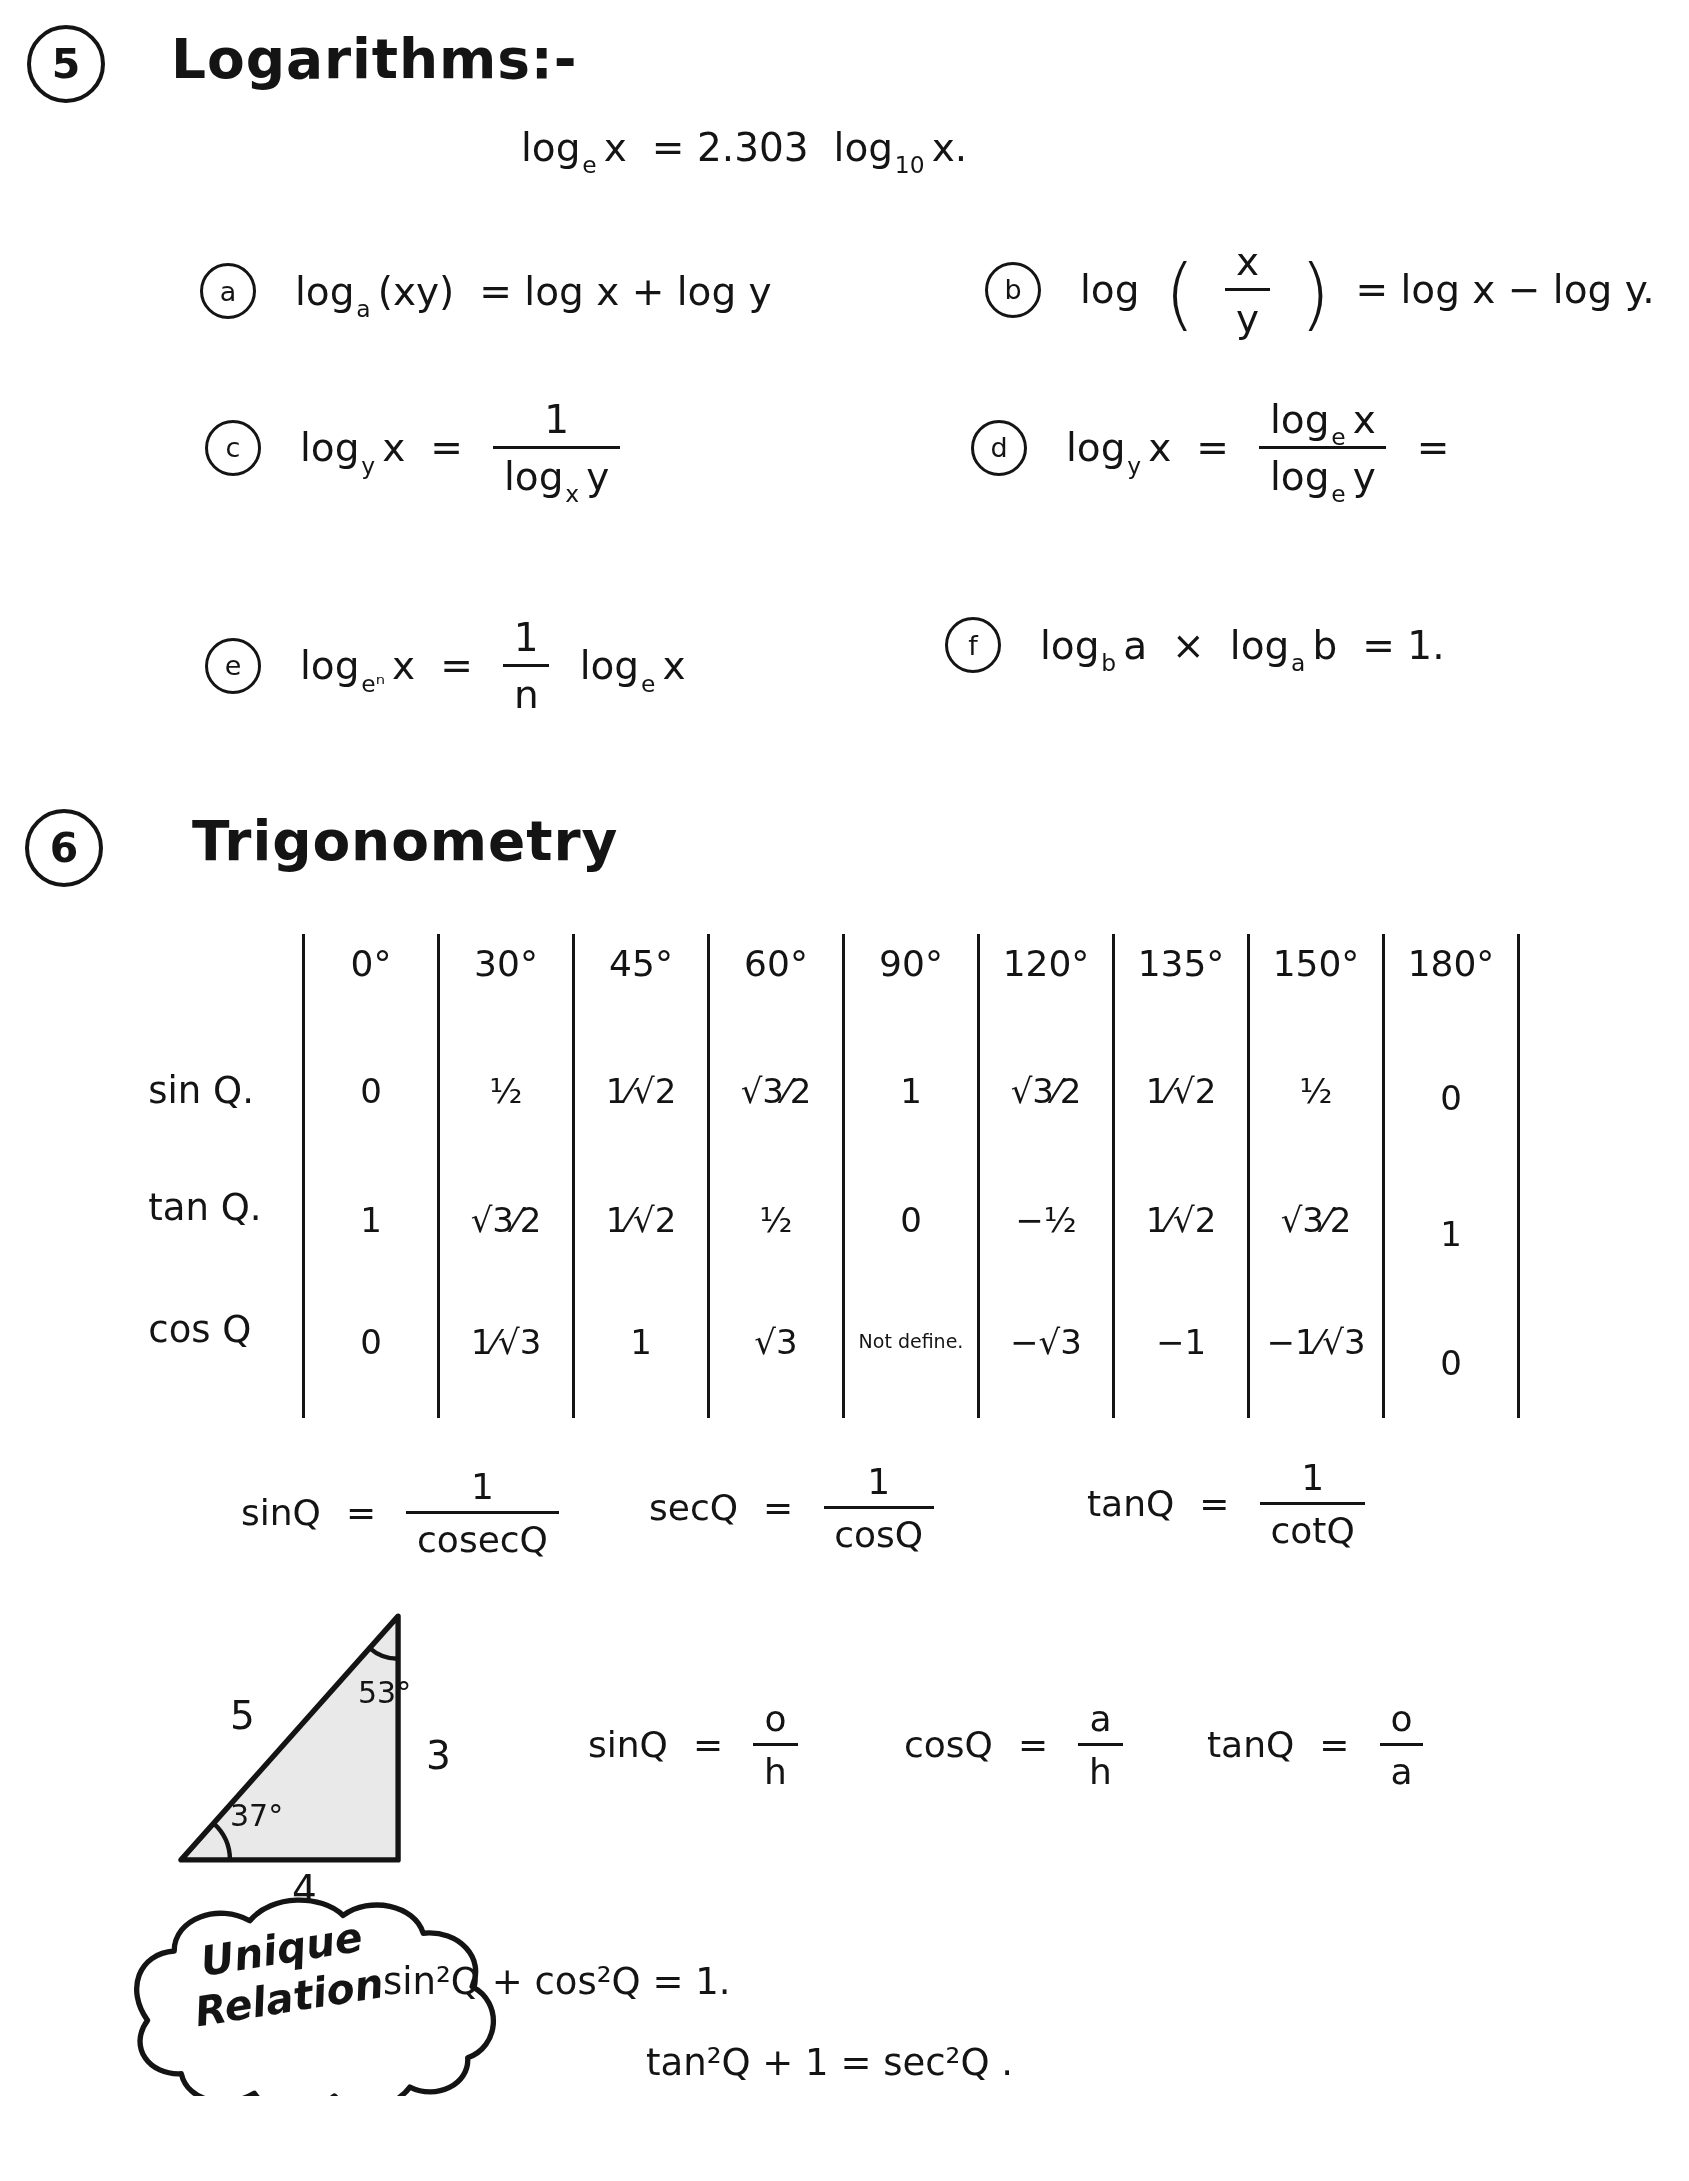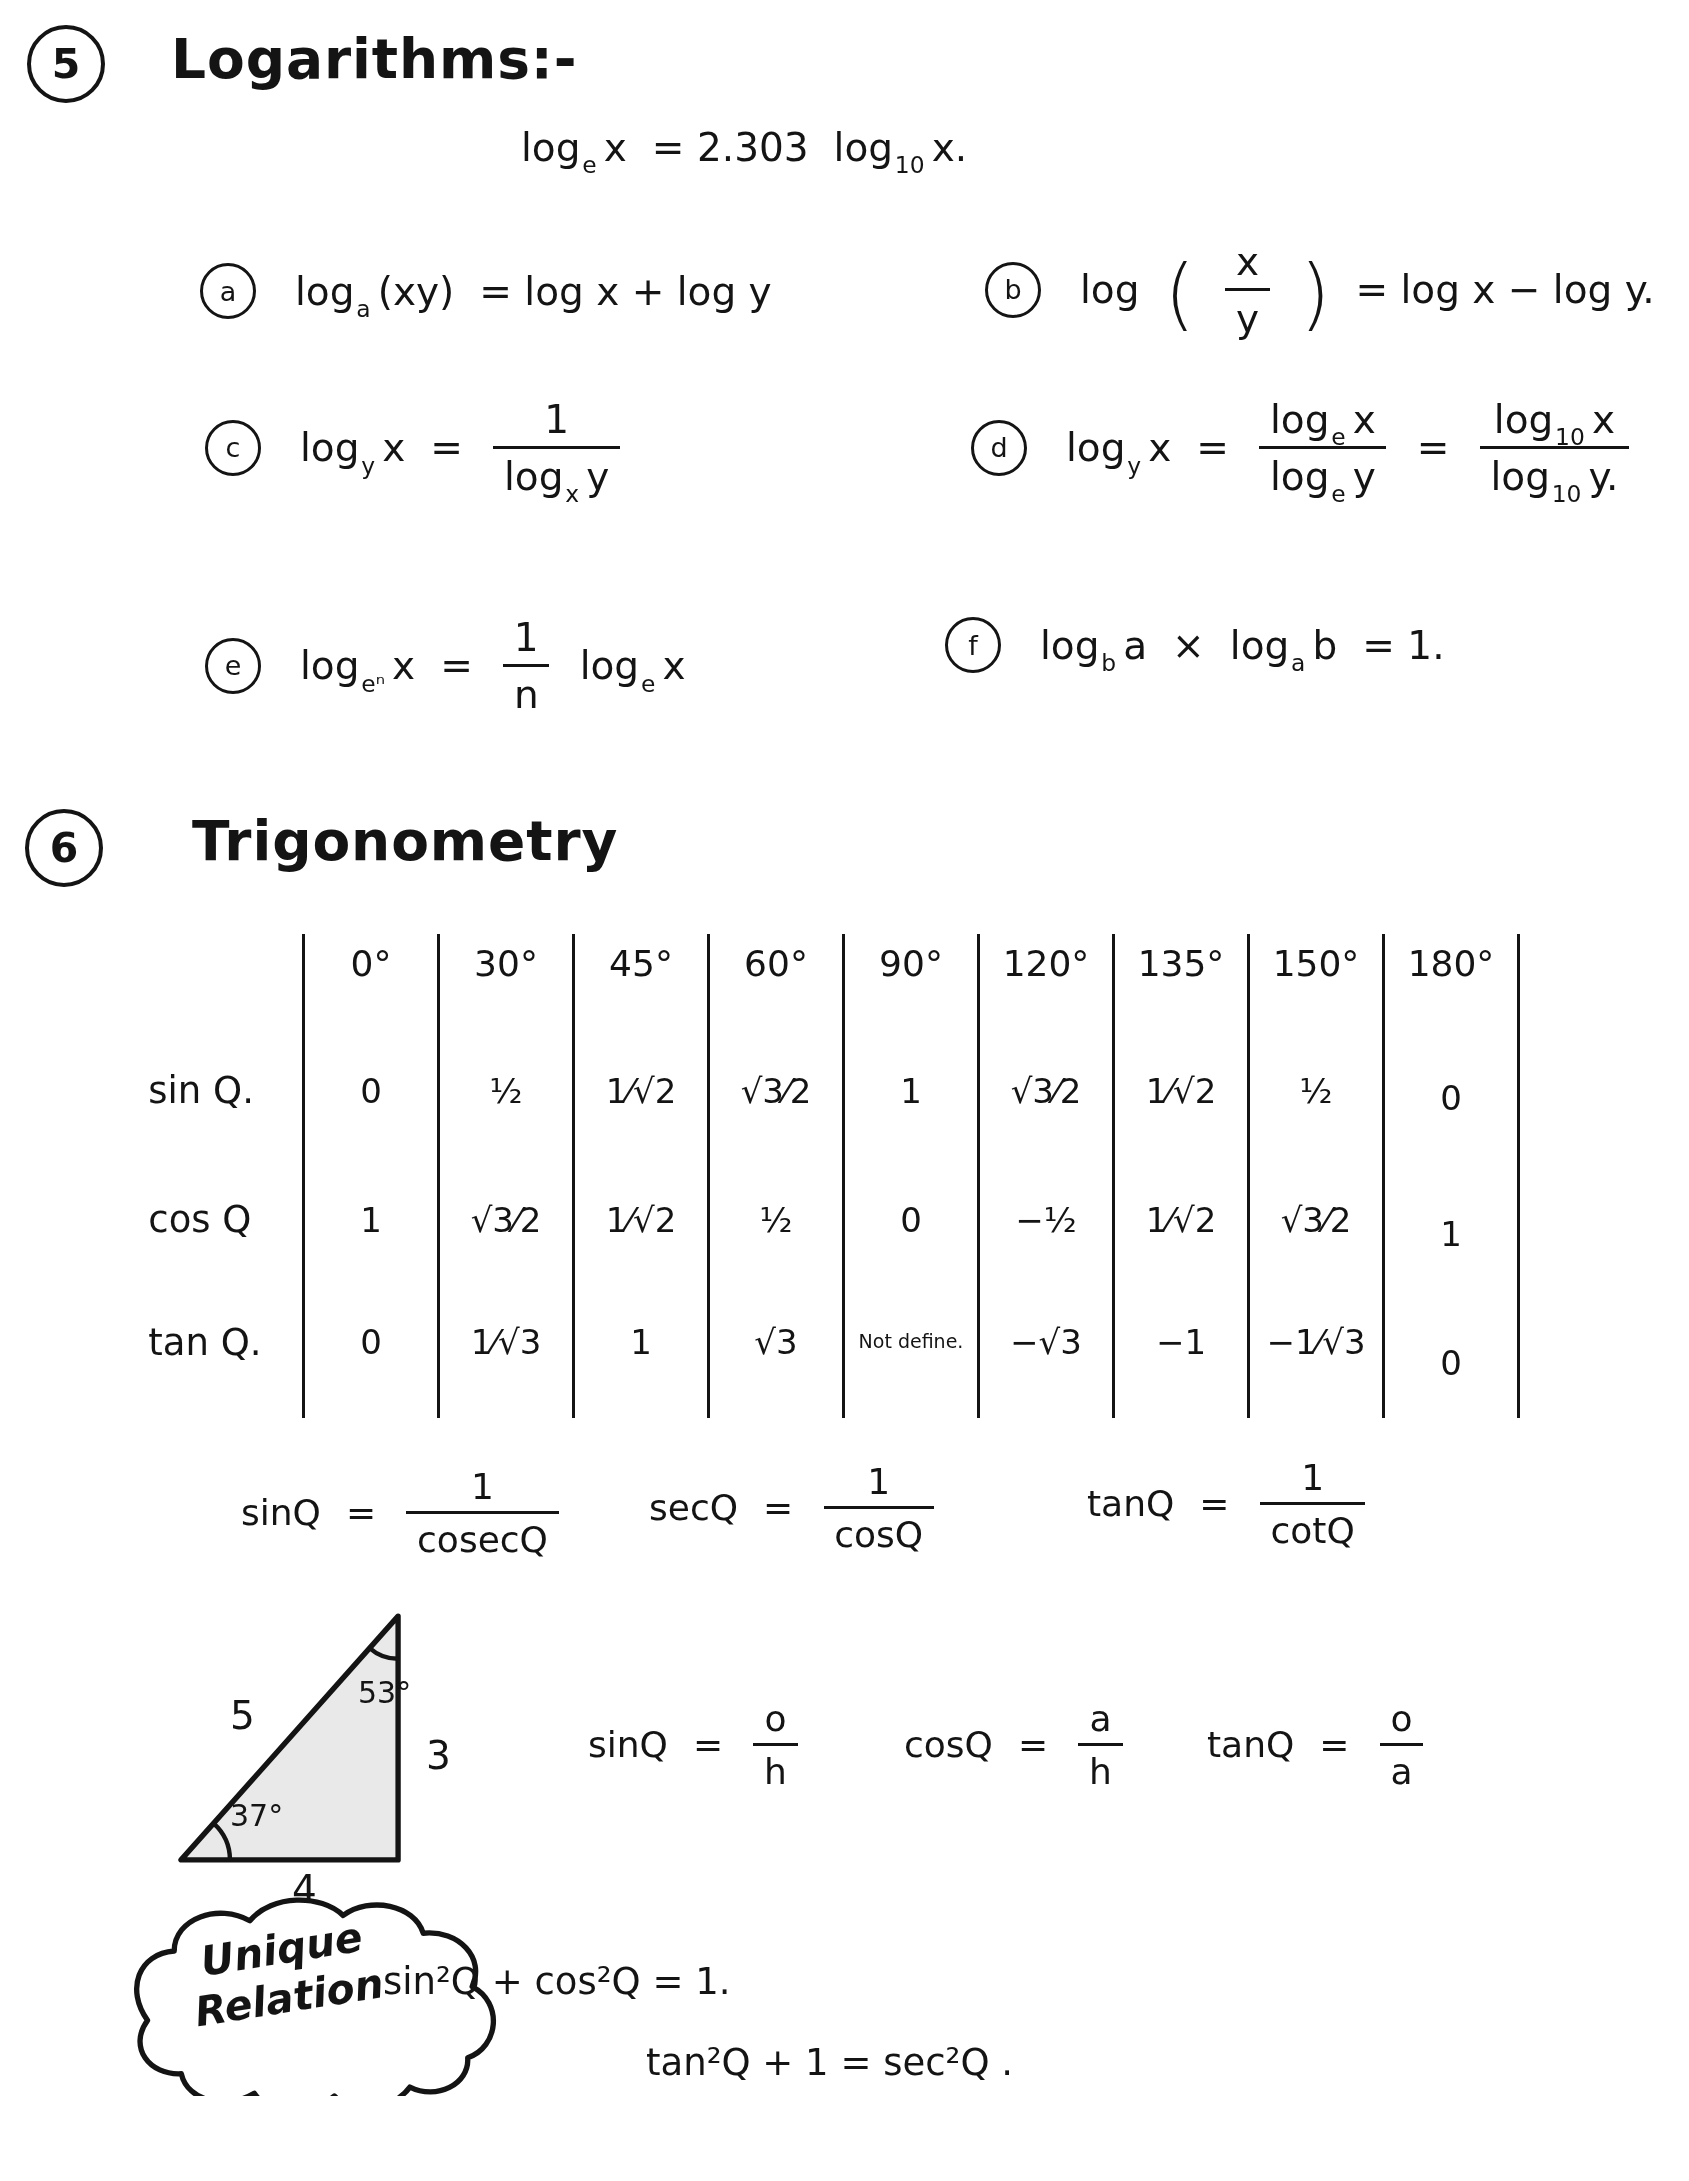--- a/index.html
+++ b/index.html
@@ -109,24 +109,20 @@
         <span>d</span>
       </div>
     <div class="frm">
       <span class="lg"><span>log</span><span class="sb">y</span><span>x</span></span>
       <span>=</span>
       <span class="frac">
         <span class="num"><span class="lg"><span>log</span><span class="sb">e</span><span>x</span></span></span>
         <span class="den"><span class="lg"><span>log</span><span class="sb">e</span><span>y</span></span></span>
       </span>
       <span>=</span>
-      <span class="frac">
-        <span class="num"><span class="lg"><span>log</span><span class="sb">10</span><span>x</span></span></span>
-        <span class="den"><span class="lg"><span>log</span><span class="sb">10</span><span>y.</span></span></span>
-      </span>
     </div>
   </div>
 
   <div class="abs itemrow" style="left:205px; top:615px;">
     <div class="clabel">
         <span>e</span>
       </div>
     <div class="frm">
       <span class="lg"><span>log</span><span class="sb">eⁿ</span><span>x</span></span>
       <span>=</span>
@@ -152,22 +148,22 @@
 
   <div class="abs cnum" style="left:25px; top:809px;">
     <span>6</span>
   </div>
   <div class="abs h1" style="left:192px; top:809px;">Trigonometry</div>
 
   <div class="abs ttable" style="left:143px; top:934px;">
     <div class="lcol">
       <div class="cell ch"></div>
       <div class="cell c1 lab">sin Q.</div>
+      <div class="cell c3 lab">tan Q.</div>
       <div class="cell c2 lab">cos Q</div>
-      <div class="cell c3 lab">tan Q.</div>
     </div>
     <div class="acol">
       <div class="cell ch">0°</div>
       <div class="cell c1">0</div>
       <div class="cell c2">1</div>
       <div class="cell c3">0</div>
     </div>
     <div class="acol">
       <div class="cell ch">30°</div>
       <div class="cell c1">½</div>

